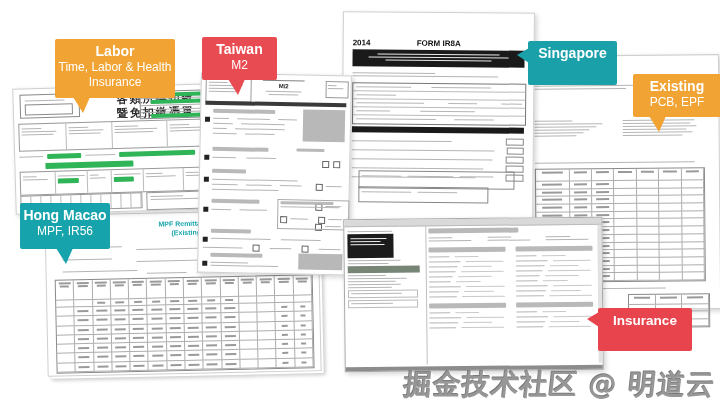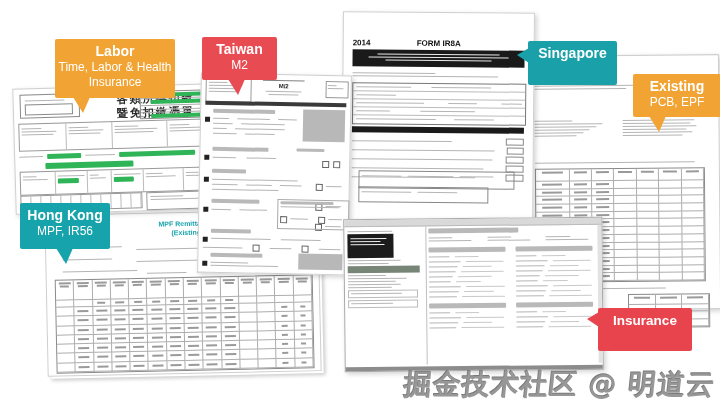--- a/index.html
+++ b/index.html
@@ -1128,21 +1128,21 @@
   <div class="tail-down" style="left:18px;"></div>
 </div>
 
 <div class="bubble" style="left: 202px; top: 37px; width: 71px; height: 36px; --c: #e94b52;">
   <div class="b-title">Taiwan</div>
   <div class="b-sub">M2</div>
   <div class="tail-down" style="left:26px;"></div>
 </div>
 
 <div class="bubble" style="left: 20px; top: 203px; width: 86px; height: 39px; --c: #17a3ab;">
-  <div class="b-title">Hong Kong</div>
+  <div class="b-title">Hong Macao</div>
   <div class="b-sub">MPF, IR56</div>
   <div class="tail-down" style="left:36px;"></div>
 </div>
 
 <div class="bubble" style="left: 528px; top: 41px; width: 85px; height: 37px; --c: #1aa0a8;">
   <div class="b-title">Singapore</div>
   <div class="tail-left" style="top:7px;"></div>
 </div>
 
 <div class="bubble" style="left: 633px; top: 74px; width: 84px; height: 36px; --c: #f1a333;">

